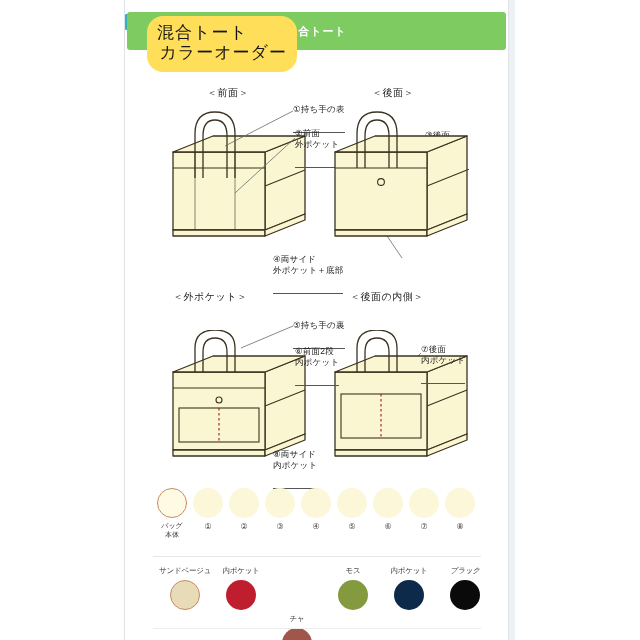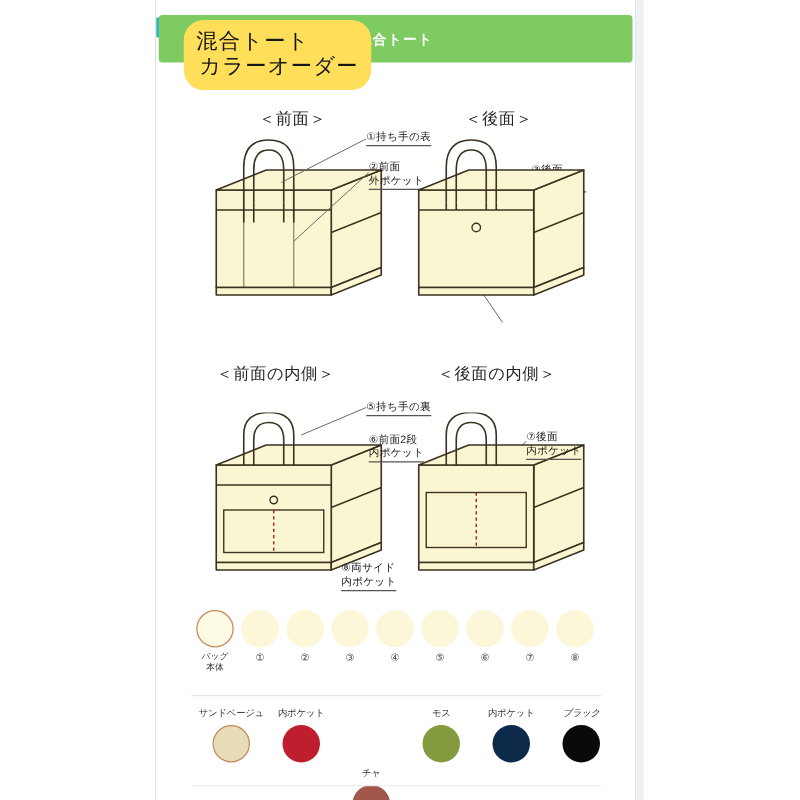--- a/index.html
+++ b/index.html
@@ -47,28 +47,28 @@
   }
   #badge .bline{
     display:block;color:#141414;font-size:17px;line-height:20px;
     font-weight:500;letter-spacing:1px;white-space:nowrap;
   }
   #badge .bline.l2{margin-left:0;text-align:right;}
 
   
   #diagram{position:absolute;left:0;top:58px;width:383px;height:430px;}
   .sec-title{
-    position:absolute;font-size:13px;color:#222;letter-spacing:.5px;white-space:nowrap;
+    position:absolute;font-size:10px;color:#222;letter-spacing:.5px;white-space:nowrap;
   }
   .callout{
     position:absolute;font-size:8.5px;color:#1a1a1a;line-height:11px;
     white-space:nowrap;letter-spacing:.2px;
   }
   .callout .cl{display:block;}
-  .ul{border-bottom:1px solid #555;padding-bottom:1px;}
+  .ul{border-bottom:1px solid #555;padding-bottom:17px;}
 
   
   #swatch-row{
     position:absolute;left:0;top:488px;width:383px;height:62px;
   }
   .swatch-cell{
     position:absolute;top:0;width:34px;text-align:center;
   }
   .swatch-dot{
     width:30px;height:30px;border-radius:50%;
@@ -127,21 +127,21 @@
 
     <div id="badge">
       <span class="bline">混合トート</span>
       <span class="bline l2">カラーオーダー</span>
     </div>
 
     <div id="diagram">
 
       <div class="sec-title" style="left:82px;top:28px;">＜前面＞</div>
       <div class="sec-title" style="left:247px;top:28px;">＜後面＞</div>
-      <div class="sec-title" style="left:48px;top:232px;">＜前面の内側＞</div>
+      <div class="sec-title" style="left:48px;top:232px;">＜外ポケット＞</div>
       <div class="sec-title" style="left:225px;top:232px;">＜後面の内側＞</div>
 
       <svg style="position:absolute;left:28px;top:52px;" width="170" height="145" viewBox="0 0 170 145">
         <g fill="#fbf6d2" stroke="#3b3320" stroke-width="1.3" stroke-linejoin="round">
 
           <path d="M112 42 L152 26 L152 104 L112 120 Z"></path>
 
           <path d="M20 42 L112 42 L112 120 L20 120 Z"></path>
 
           <path d="M20 42 L60 26 L152 26 L112 42 Z"></path>
@@ -187,20 +187,24 @@
       <div class="callout" style="left:168px;top:46px;">
         <span class="cl ul">①持ち手の表</span>
       </div>
       <div class="callout" style="left:170px;top:70px;">
         <span class="cl">②前面</span>
         <span class="cl ul">外ポケット</span>
       </div>
       <div class="callout" style="left:300px;top:72px;">
         <span class="cl">③後面</span>
         <span class="cl ul">外ポケット</span>
+      </div>
+      <div class="callout" style="left:148px;top:196px;">
+        <span class="cl">④両サイド</span>
+        <span class="cl ul">外ポケット＋底部</span>
       </div>
 
       <svg style="position:absolute;left:190px;top:52px;" width="170" height="145" viewBox="0 0 170 145">
         <g fill="#fbf6d2" stroke="#3b3320" stroke-width="1.3" stroke-linejoin="round">
           <path d="M112 42 L152 26 L152 104 L112 120 Z"></path>
           <path d="M20 42 L112 42 L112 120 L20 120 Z"></path>
           <path d="M20 42 L60 26 L152 26 L112 42 Z"></path>
           <path d="M20 120 L112 120 L112 126 L20 126 Z"></path>
           <path d="M112 120 L152 104 L152 110 L112 126 Z"></path>
         </g>

